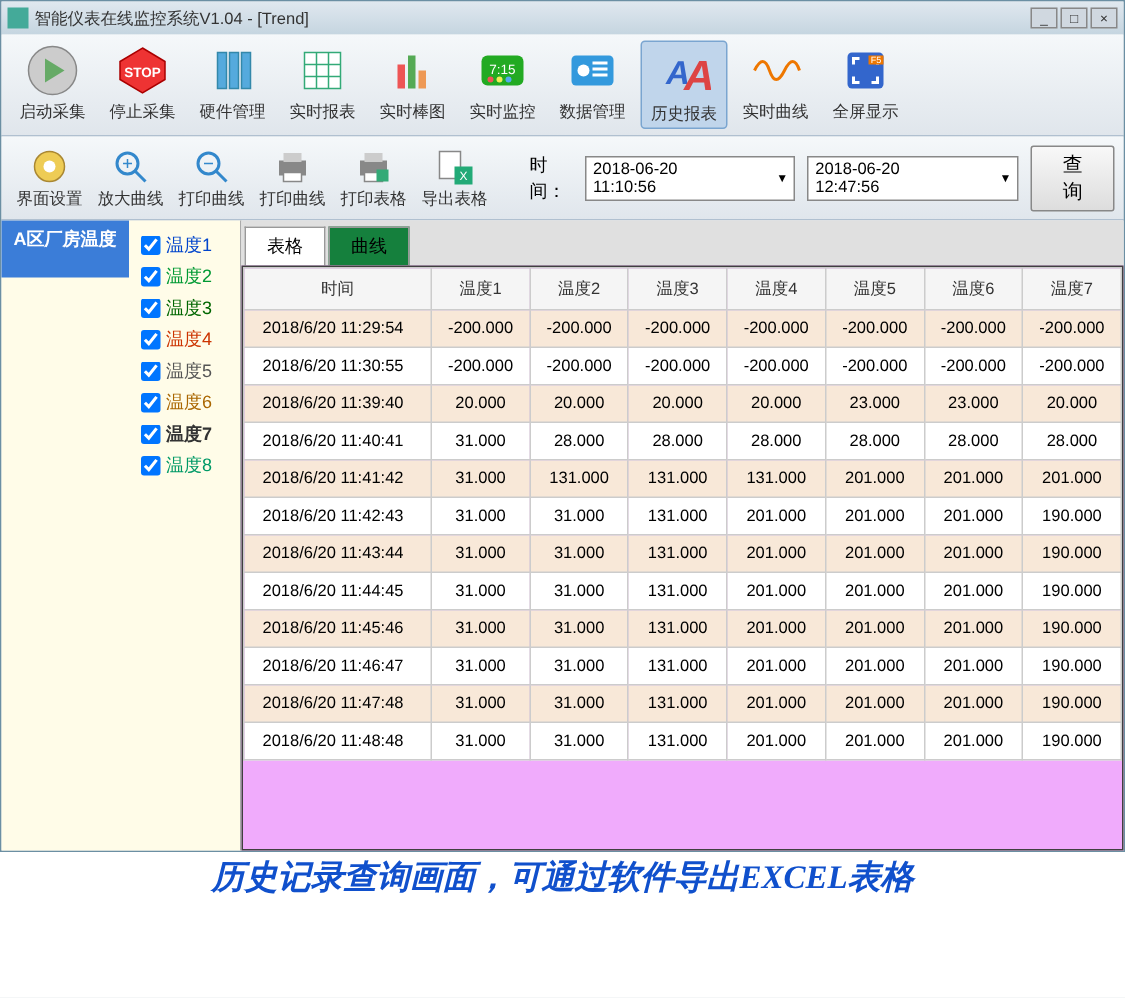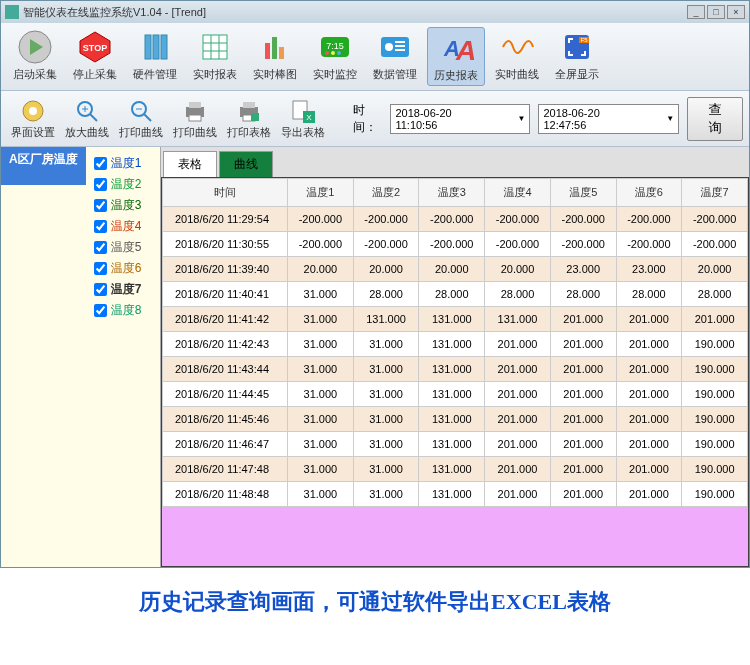--- a/index.html
+++ b/index.html
@@ -38,21 +38,21 @@
 .tabs { display: flex; background: #e0e0e0; padding-top: 4px; }
 .tab { padding: 4px 14px; background: #15803d; border: 1px solid #999; border-bottom: none; margin-left: 2px; cursor: pointer; font-size: 12px; }
 .tab.active { background: #fff; }
 .tablewrap { flex: 1; background: #f0abfc; overflow: auto; border: 1px solid #404040; margin: 0; }
 table { border-collapse: collapse; width: 100%; font-size: 11px; }
 th, td { border: 1px solid #ccc; padding: 6px 8px; text-align: center; white-space: nowrap; }
 th { background: #f5f5f5; font-weight: normal; color: #333; }
 td.time { text-align: left; padding-left: 12px; }
 tr.odd td { background: #f8e8d8; }
 tr.even td { background: #fff; }
-.caption { text-align: center; color: #1050cc; font-size: 22px; font-weight: bold; padding: 19px 0; font-family: SimSun, serif; }
+.caption { text-align: center; color: #1050cc; font-size: 22px; font-weight: bold; padding: 2px 0; font-family: SimSun, serif; font-style: italic; }
 svg { display: block; }
 </style>
 </head>
 <body>
 
 <div class="window">
   <div class="titlebar">
     <div class="icon"></div>
     <div class="title">智能仪表在线监控系统V1.04 - [Trend]</div>
     <div class="winbtns">

